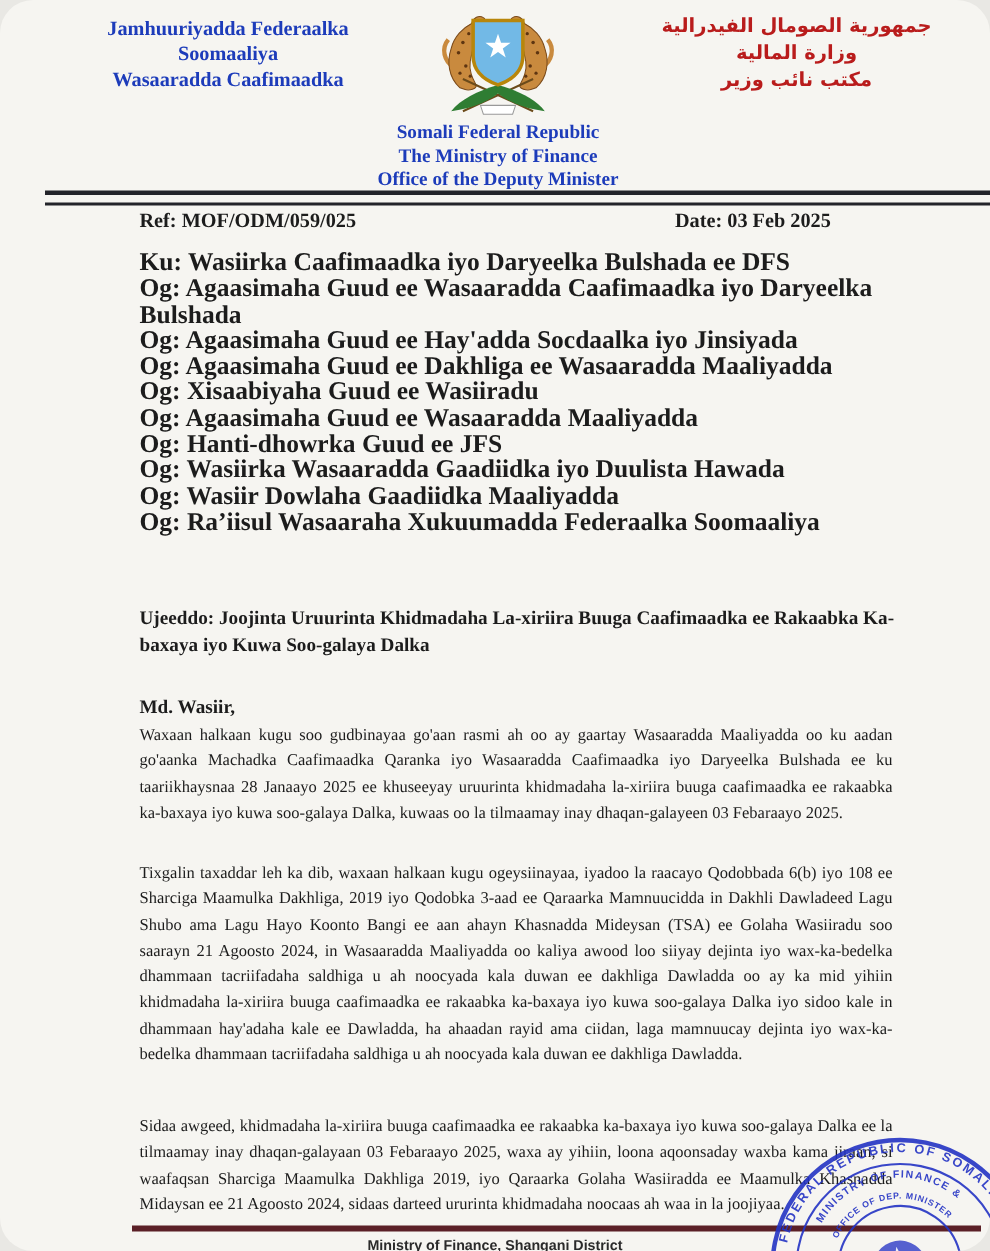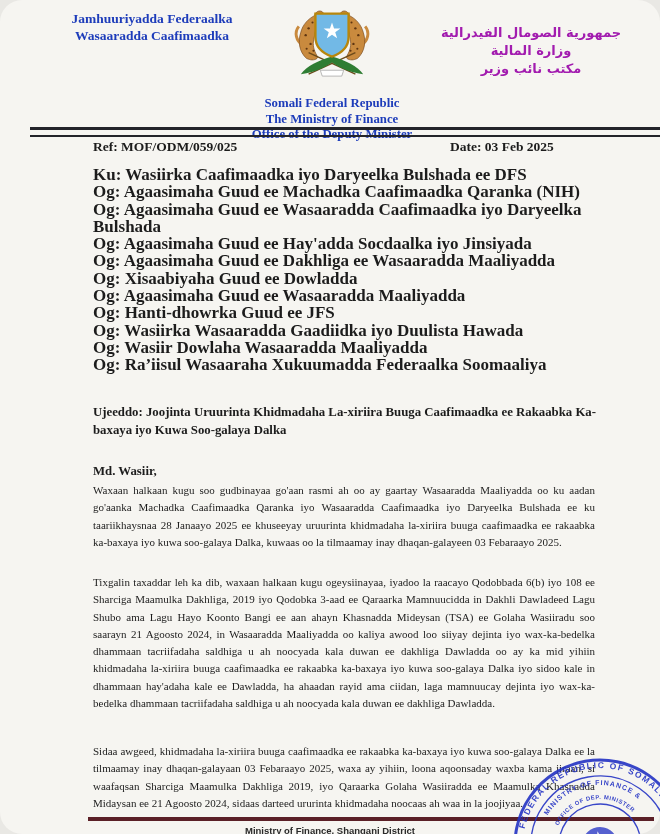--- a/index.html
+++ b/index.html
@@ -7,26 +7,26 @@
     position:relative;width:660px;height:834px;margin:0 auto;
     background:#f6f5f1;overflow:hidden;
     font-family:"Liberation Serif",serif;color:#1c1c1c;border-radius:22px;
   }
   
   .header-left{
     position:absolute;left:36px;top:10px;width:232px;text-align:center;
     color:#1d3cba;font-weight:bold;font-size:13.5px;line-height:17px;
   }
   .header-right{
-    position:absolute;right:14px;top:24px;width:230px;text-align:center;
-    color:#a21caf;font-weight:bold;font-size:13px;line-height:18px;
+    position:absolute;right:14px;top:9px;width:230px;text-align:center;
+    color:#b91c1c;font-weight:bold;font-size:13px;line-height:18px;
     direction:rtl;font-family:"DejaVu Sans",sans-serif;
   }
   .header-center{
-    position:absolute;left:200px;top:96px;width:264px;text-align:center;
+    position:absolute;left:200px;top:81px;width:264px;text-align:center;
     color:#1d3cba;font-weight:bold;font-size:12.8px;line-height:15.5px;
   }
   .emblem{position:absolute;left:271px;top:2px;width:122px;height:78px;}
   .rule-double{
     position:absolute;left:30px;right:0;top:127px;height:5px;
     border-top:3px solid #23242a;border-bottom:2px solid #23242a;
   }
   
   .meta-row{position:absolute;left:93px;top:139px;width:500px;
     font-weight:bold;font-size:13.5px;}
@@ -56,20 +56,21 @@
   .stamp text{font-family:"Liberation Sans",sans-serif;font-weight:bold;
     fill:#2433c4;}
 </style>
 </head>
 <body>
 
 <div class="page">
 
   <div class="header-left">
     <div>Jamhuuriyadda Federaalka</div>
+    <div>Soomaaliya</div>
     <div>Wasaaradda Caafimaadka</div>
   </div>
 
   <div class="header-right">
     <div>جمهورية الصومال الفيدرالية</div>
     <div>وزارة المالية</div>
     <div>مكتب نائب وزير</div>
   </div>
 
   <svg class="emblem" viewBox="0 0 120 80">
@@ -116,29 +117,28 @@
 
   <div class="rule-double"></div>
 
   <div class="meta-row">
     <span>Ref: MOF/ODM/059/025</span>
     <span class="meta-date">Date: 03 Feb 2025</span>
   </div>
 
   <div class="recipients">
     <div>Ku: Wasiirka Caafimaadka iyo Daryeelka Bulshada ee DFS</div>
-    <div>Og: Agaasimaha Guud ee Machadka Caafimaadka Qaranka (NIH)</div>
     <div>Og: Agaasimaha Guud ee Wasaaradda Caafimaadka iyo Daryeelka Bulshada</div>
     <div>Og: Agaasimaha Guud ee Hay'adda Socdaalka iyo Jinsiyada</div>
     <div>Og: Agaasimaha Guud ee Dakhliga ee Wasaaradda Maaliyadda</div>
-    <div>Og: Xisaabiyaha Guud ee Dowladda</div>
+    <div>Og: Xisaabiyaha Guud ee Wasiiradu</div>
     <div>Og: Agaasimaha Guud ee Wasaaradda Maaliyadda</div>
     <div>Og: Hanti-dhowrka Guud ee JFS</div>
     <div>Og: Wasiirka Wasaaradda Gaadiidka iyo Duulista Hawada</div>
-    <div>Og: Wasiir Dowlaha Wasaaradda Maaliyadda</div>
+    <div>Og: Wasiir Dowlaha Gaadiidka Maaliyadda</div>
     <div>Og: Ra’iisul Wasaaraha Xukuumadda Federaalka Soomaaliya</div>
   </div>
 
   <div class="subject">Ujeeddo: Joojinta Uruurinta Khidmadaha La-xiriira Buuga Caafimaadka ee Rakaabka Ka-baxaya iyo Kuwa Soo-galaya Dalka</div>
 
   <div class="salutation">Md. Wasiir,</div>
 
   <div class="para p1">Waxaan halkaan kugu soo gudbinayaa go'aan rasmi ah oo ay gaartay Wasaaradda Maaliyadda oo ku aadan go'aanka Machadka Caafimaadka Qaranka iyo Wasaaradda Caafimaadka iyo Daryeelka Bulshada ee ku taariikhaysnaa 28 Janaayo 2025 ee khuseeyay uruurinta khidmadaha la-xiriira buuga caafimaadka ee rakaabka ka-baxaya iyo kuwa soo-galaya Dalka, kuwaas oo la tilmaamay inay dhaqan-galayeen 03 Febaraayo 2025.</div>
   <div class="para p2">Tixgalin taxaddar leh ka dib, waxaan halkaan kugu ogeysiinayaa, iyadoo la raacayo Qodobbada 6(b) iyo 108 ee Sharciga Maamulka Dakhliga, 2019 iyo Qodobka 3-aad ee Qaraarka Mamnuucidda in Dakhli Dawladeed Lagu Shubo ama Lagu Hayo Koonto Bangi ee aan ahayn Khasnadda Mideysan (TSA) ee Golaha Wasiiradu soo saarayn 21 Agoosto 2024, in Wasaaradda Maaliyadda oo kaliya awood loo siiyay dejinta iyo wax-ka-bedelka dhammaan tacriifadaha saldhiga u ah noocyada kala duwan ee dakhliga Dawladda oo ay ka mid yihiin khidmadaha la-xiriira buuga caafimaadka ee rakaabka ka-baxaya iyo kuwa soo-galaya Dalka iyo sidoo kale in dhammaan hay'adaha kale ee Dawladda, ha ahaadan rayid ama ciidan, laga mamnuucay dejinta iyo wax-ka-bedelka dhammaan tacriifadaha saldhiga u ah noocyada kala duwan ee dakhliga Dawladda.</div>
   <div class="para p3">Sidaa awgeed, khidmadaha la-xiriira buuga caafimaadka ee rakaabka ka-baxaya iyo kuwa soo-galaya Dalka ee la tilmaamay inay dhaqan-galayaan 03 Febaraayo 2025, waxa ay yihiin, loona aqoonsaday waxba kama jiraan, si waafaqsan Sharciga Maamulka Dakhliga 2019, iyo Qaraarka Golaha Wasiiradda ee Maamulka Khasnadda Midaysan ee 21 Agoosto 2024, sidaas darteed ururinta khidmadaha noocaas ah waa in la joojiyaa.</div>

